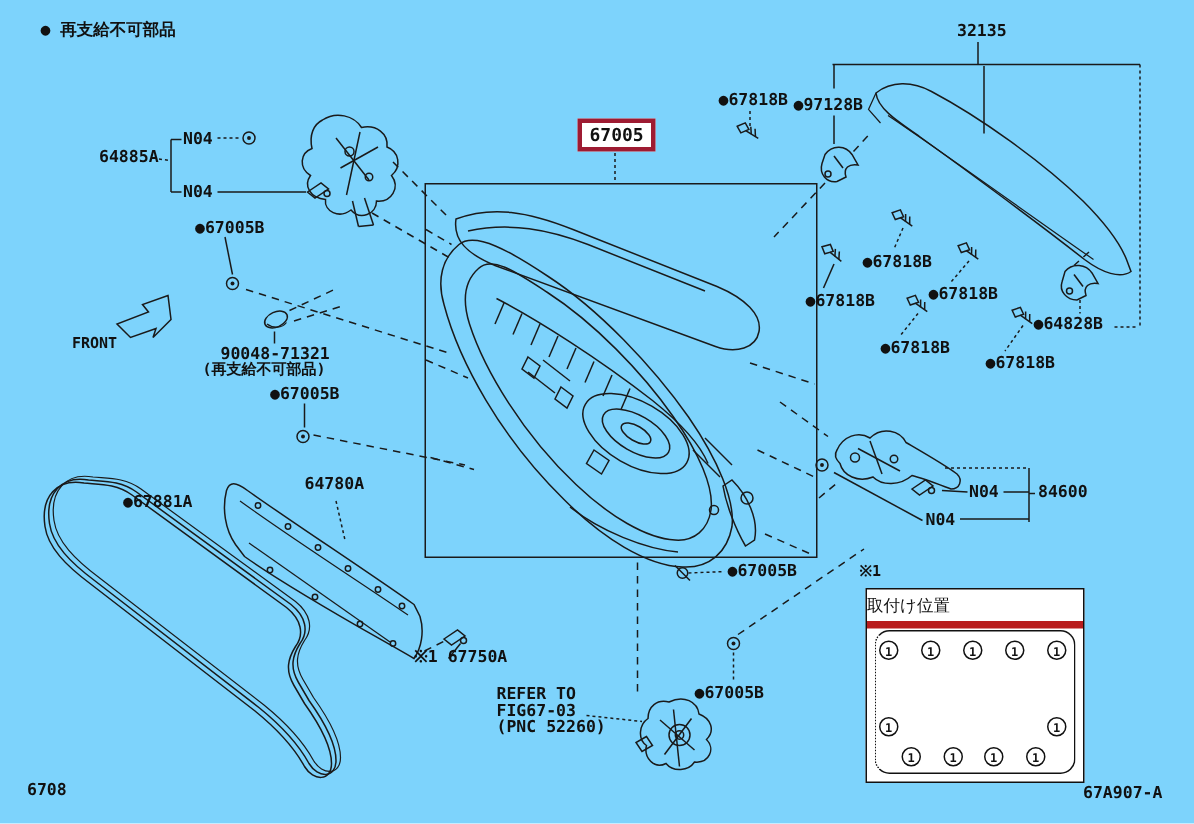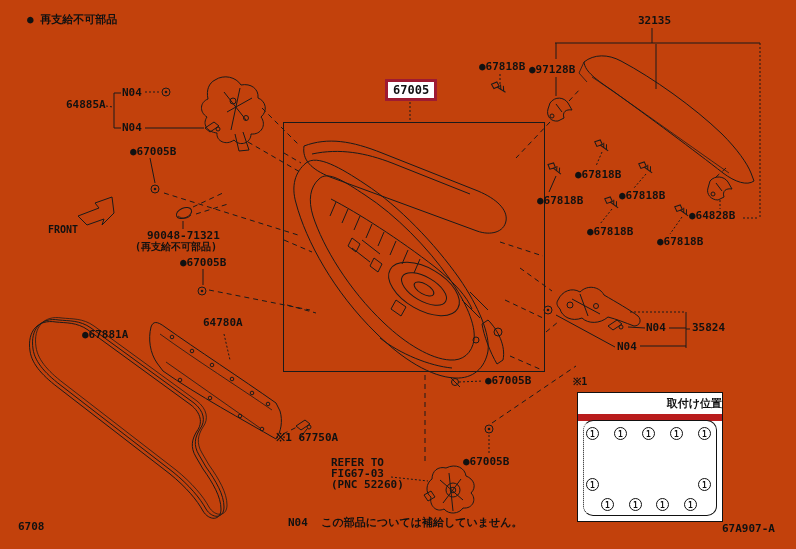--- a/index.html
+++ b/index.html
@@ -1,31 +1,31 @@
 <!DOCTYPE html>
 <html><head>
 <meta charset="utf-8">
 <style>
   html,body{margin:0;padding:0;background:#fff;}
-  #stage{position:relative;width:796px;height:549px;background:#c2410c;overflow:hidden;
+  #stage{position:relative;width:796px;height:549px;background:#7dd3fc;overflow:hidden;
          font-family:"DejaVu Sans Mono","Liberation Mono",monospace;}
   svg{position:absolute;left:0;top:0;}
   svg *{stroke:#1a1a1a;fill:none;stroke-width:1;}
   .fill{fill:#1a1a1a;stroke:none;}
   .thin{stroke-width:.8;}
   .dash5{stroke-dasharray:5 4;}
   .dot2{stroke-dasharray:2 2;}
   .lbl{position:absolute;font-weight:bold;font-size:11px;line-height:12px;color:#111;
        white-space:nowrap;letter-spacing:0;}
   .sm{font-size:10px;}
   .hlbox{position:absolute;left:385px;top:79px;border:3px solid #9e1b32;background:#fff;
          padding:1px 5px;font-size:12px;font-weight:bold;color:#111;line-height:14px;}
   .ptable{position:absolute;left:577px;top:392px;width:144px;height:128px;border:1px solid #111;background:#fff;}
-  .ptable .hd{height:21px;border-bottom:7px solid #b91c1c;text-align:right;font-size:11px;
-              font-weight:bold;line-height:21px;color:#111;}
+  .ptable .hd{height:21px;border-bottom:5px solid #b91c1c;text-align:left;font-size:11px;
+              font-weight:normal;line-height:21px;color:#111;}
   .ptable .inner{position:absolute;left:5px;top:27px;width:132px;height:94px;
                  border:1px solid #111;border-left-style:dotted;border-radius:10px;}
   .mark{position:absolute;width:13px;height:13px;border:1px solid #111;border-radius:50%;
         font-size:8px;font-weight:bold;color:#111;text-align:center;line-height:13px;box-sizing:border-box;}
 </style>
 </head>
 <body>
 
 <div id="stage">
 
@@ -287,21 +287,21 @@
   <span class="lbl" style="left:529px;top:64px">●97128B</span>
   <span class="lbl" style="left:575px;top:169px">●67818B</span>
   <span class="lbl" style="left:537px;top:195px">●67818B</span>
   <span class="lbl" style="left:619px;top:190px">●67818B</span>
   <span class="lbl" style="left:587px;top:226px">●67818B</span>
   <span class="lbl" style="left:657px;top:236px">●67818B</span>
   <span class="lbl" style="left:689px;top:210px">●64828B</span>
 
   <span class="lbl" style="left:646px;top:322px">N04</span>
   <span class="lbl" style="left:617px;top:341px">N04</span>
-  <span class="lbl" style="left:692px;top:322px">35824</span>
+  <span class="lbl" style="left:692px;top:322px">84600</span>
 
   <div class="hlbox">
     <span>67005</span>
   </div>
 
   <span class="lbl sm" style="left:573px;top:376px">※1</span>
   <div class="ptable">
     <div class="hd">取付け位置</div>
     <div class="inner"></div>
     <span class="mark" style="left:8px;top:34px">1</span>
@@ -311,16 +311,15 @@
     <span class="mark" style="left:120px;top:34px">1</span>
     <span class="mark" style="left:8px;top:85px">1</span>
     <span class="mark" style="left:120px;top:85px">1</span>
     <span class="mark" style="left:23px;top:105px">1</span>
     <span class="mark" style="left:51px;top:105px">1</span>
     <span class="mark" style="left:78px;top:105px">1</span>
     <span class="mark" style="left:106px;top:105px">1</span>
   </div>
 
   <span class="lbl" style="left:18px;top:521px">6708</span>
-  <span class="lbl" style="left:288px;top:517px"><b>N04</b>&nbsp;&nbsp;<span>この部品については補給していません。</span></span>
   <span class="lbl" style="left:722px;top:523px">67A907-A</span>
 
 </div>
 
 </body></html>

